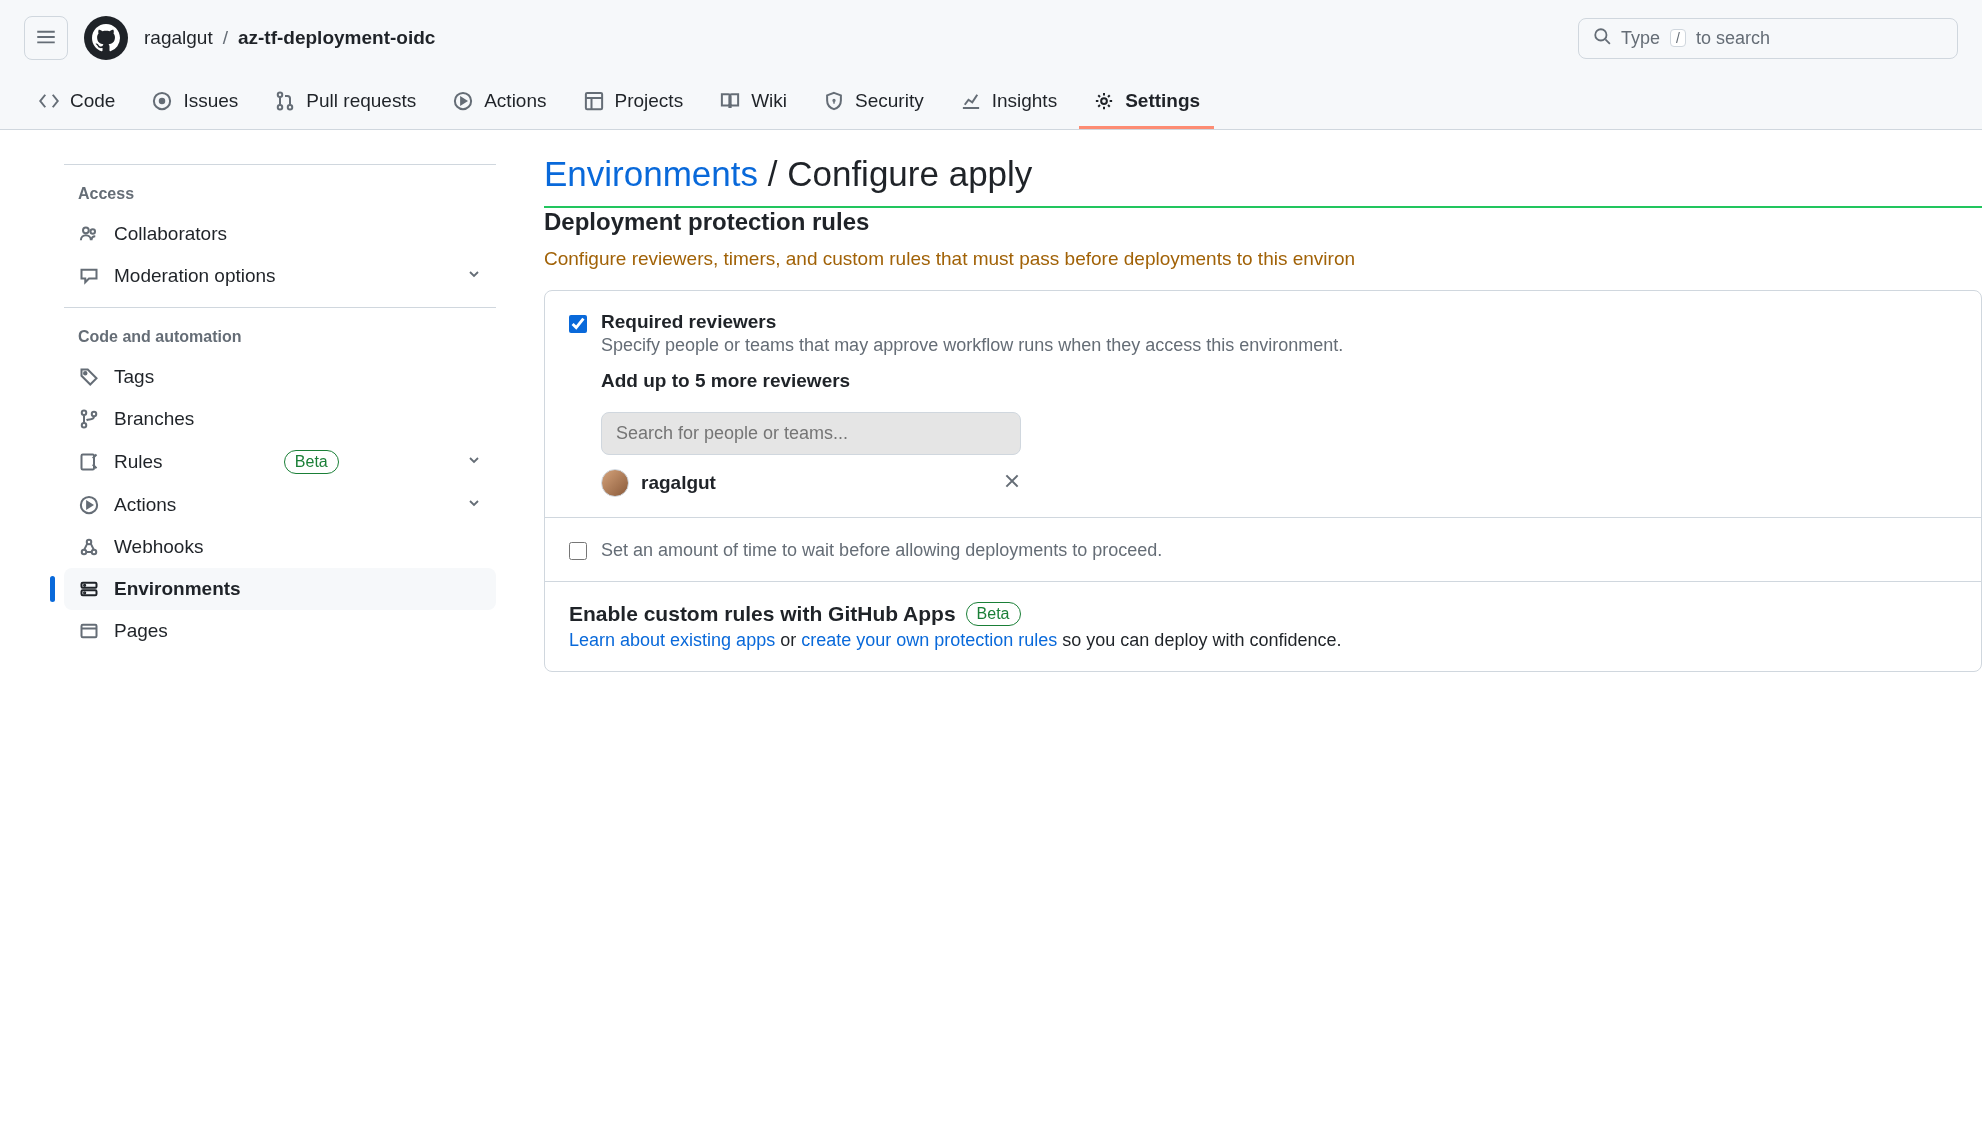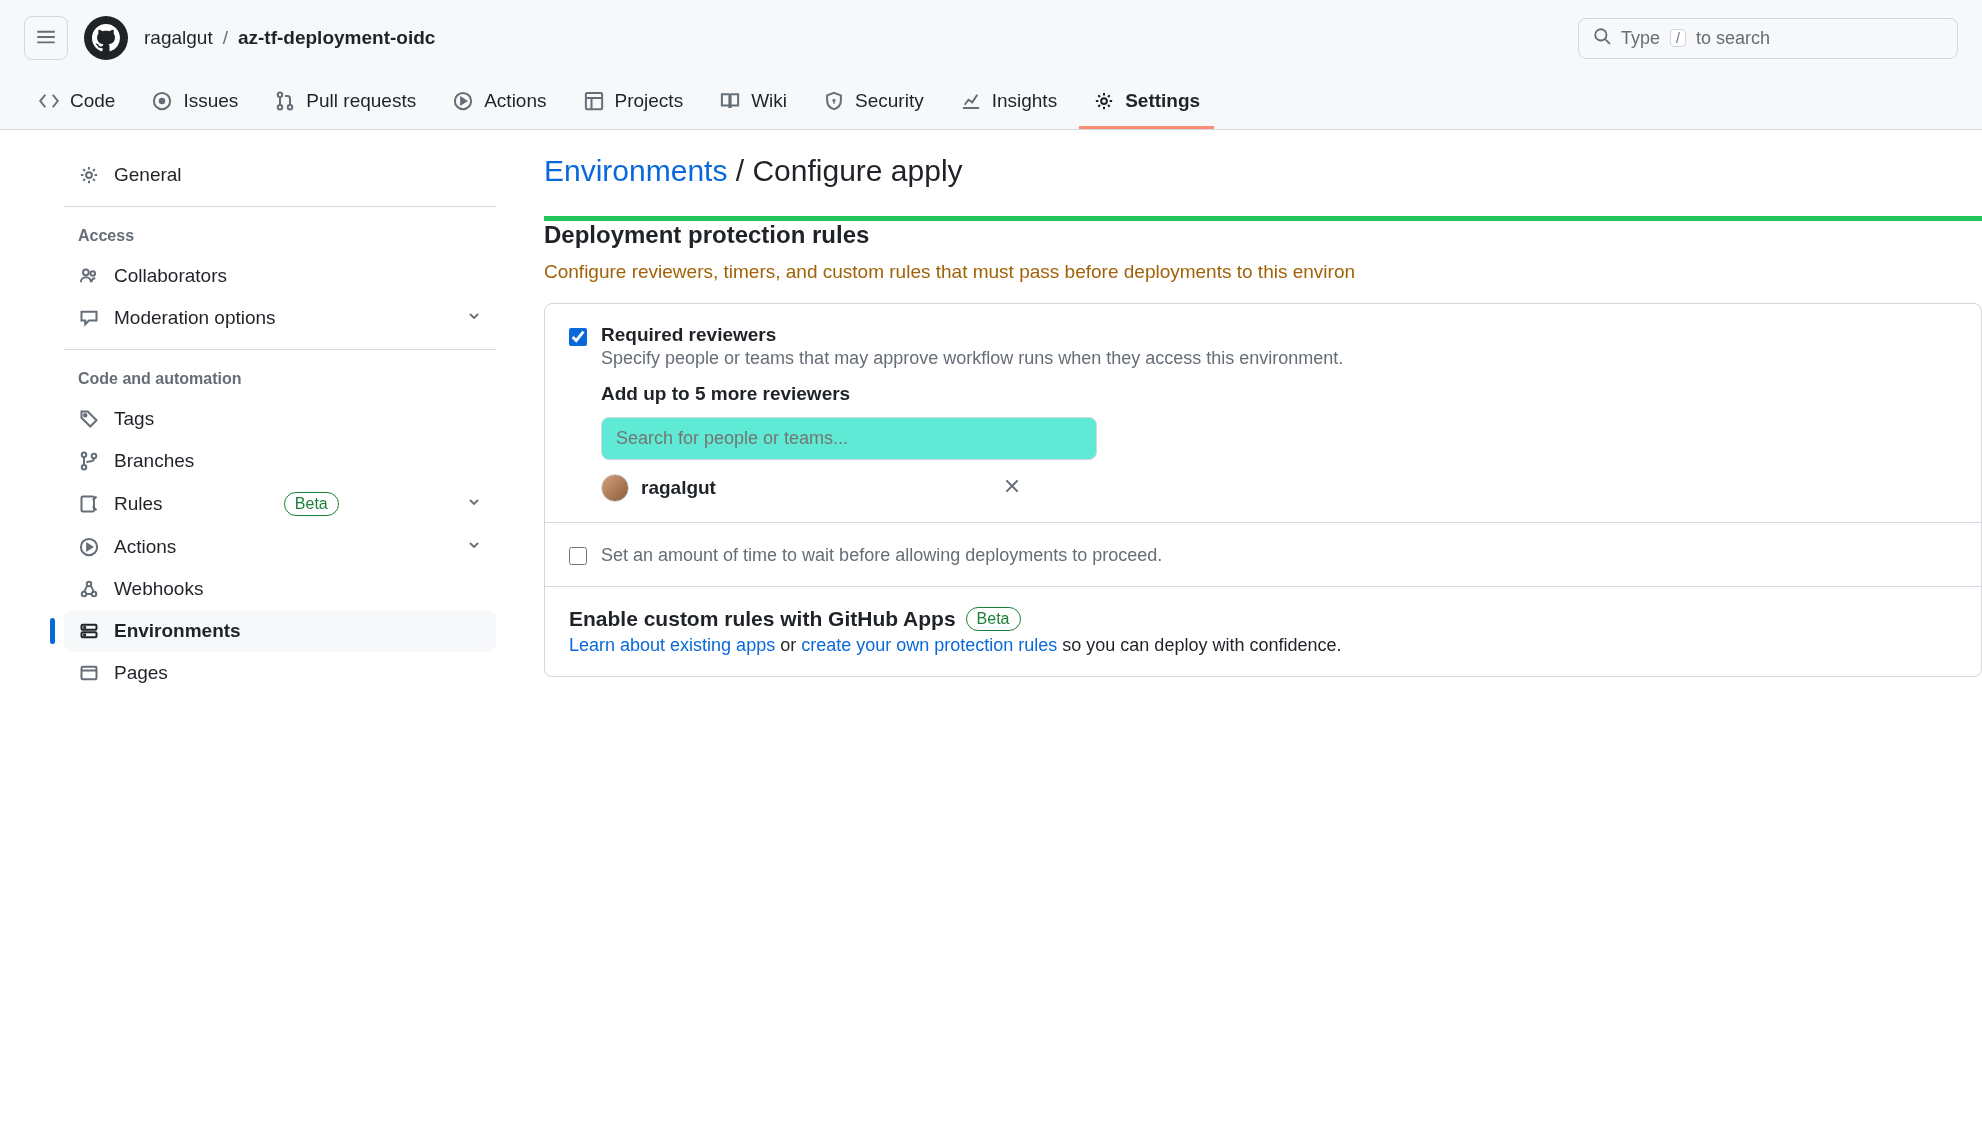--- a/index.html
+++ b/index.html
@@ -148,24 +148,24 @@
   border-radius: 999px;
   padding: 2px 10px;
   font-size: 16px;
   font-weight: 500;
   margin-left: auto;
   margin-right: 6px;
 }
 
 
 .page-title {
-  font-size: 30px;
+  font-size: 35px;
   font-weight: 400;
-  padding-bottom: 28px;
-  border-bottom: 5px solid #22c55e;
+  padding-bottom: 12px;
+  border-bottom: 2px solid #22c55e;
 }
 .page-title .link { color: #0969da; }
 .page-title .sep2 { color: #1f2328; }
 .page-title .cur { color: #1f2328; }
 .section-title {
   font-size: 24px;
   font-weight: 600;
 }
 .section-desc {
   font-size: 19px;
@@ -191,28 +191,28 @@
   height: 18px;
   margin-top: 4px;
   accent-color: #0969da;
 }
 .check-row .ck-body { flex: 1; }
 .ck-title { font-size: 19px; font-weight: 600; }
 .ck-desc { font-size: 18px; color: #656d76; margin-top: 2px; }
 .sub-block { margin-top: 14px; margin-left: 32px; }
 .sub-title { font-size: 19px; font-weight: 600; }
 .search-input {
-  width: 496px;
+  width: 420px;
   border: 1px solid #d0d7de;
   border-radius: 8px;
   padding: 10px 14px;
   font-size: 18px;
-  background: #5eead4;
+  background: #e5e5e5;
   color: #656d76;
-  margin-top: 12px;
+  margin-top: 20px;
 }
 .reviewer-row {
   display: flex;
   align-items: center;
   gap: 12px;
   margin-top: 14px;
   width: 420px;
 }
 .avatar {
   width: 28px;
@@ -351,29 +351,20 @@
           <path d="M8 1.5v2M8 12.5v2M14.5 8h-2M3.5 8h-2M12.6 3.4l-1.4 1.4M4.8 11.2l-1.4 1.4M12.6 12.6l-1.4-1.4M4.8 4.8L3.4 3.4"></path>
         </svg>
       </span>
     <span>Settings</span>
   </div>
 </div>
 
 <div class="main">
 
   <div class="sidebar">
-    <div class="sb-item">
-      <span class="sb-icon">
-          <svg width="20" height="20" viewBox="0 0 16 16" fill="none" stroke="#656d76" stroke-width="1.6">
-            <circle cx="8" cy="8" r="2.3"></circle>
-            <path d="M8 1.5v2M8 12.5v2M14.5 8h-2M3.5 8h-2M12.6 3.4l-1.4 1.4M4.8 11.2l-1.4 1.4M12.6 12.6l-1.4-1.4M4.8 4.8L3.4 3.4"></path>
-          </svg>
-        </span>
-      <span>General</span>
-    </div>
     <div class="sb-divider"></div>
     <div class="sb-section-title">Access</div>
     <div class="sb-item">
       <span class="sb-icon">
           <svg width="20" height="20" viewBox="0 0 16 16" fill="none" stroke="#656d76" stroke-width="1.6">
             <circle cx="5.5" cy="5" r="2.3"></circle>
             <circle cx="11" cy="6" r="1.8"></circle>
             <path d="M1.5 13c0-2.5 2-4 4-4s4 1.5 4 4M10 13c0-2 1.2-3.3 3-3.3"></path>
           </svg>
         </span>

